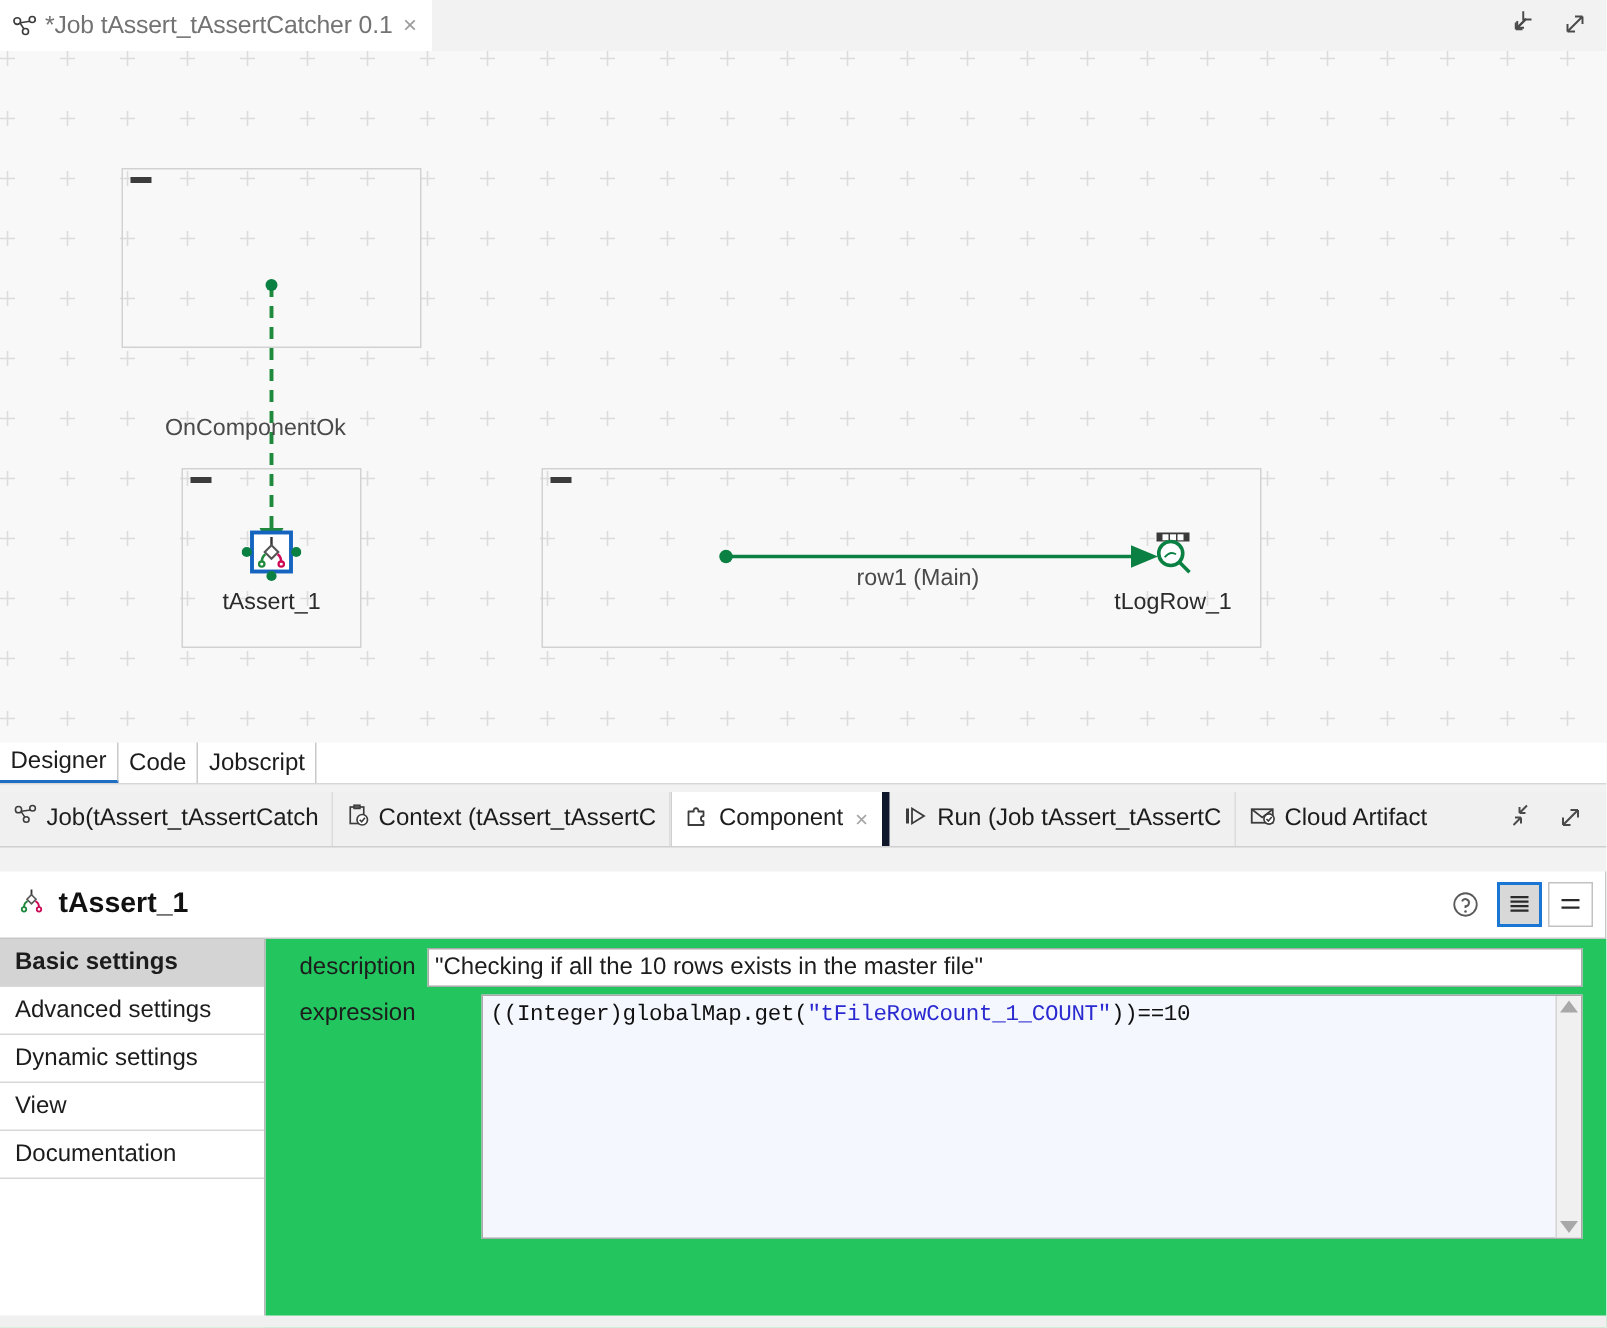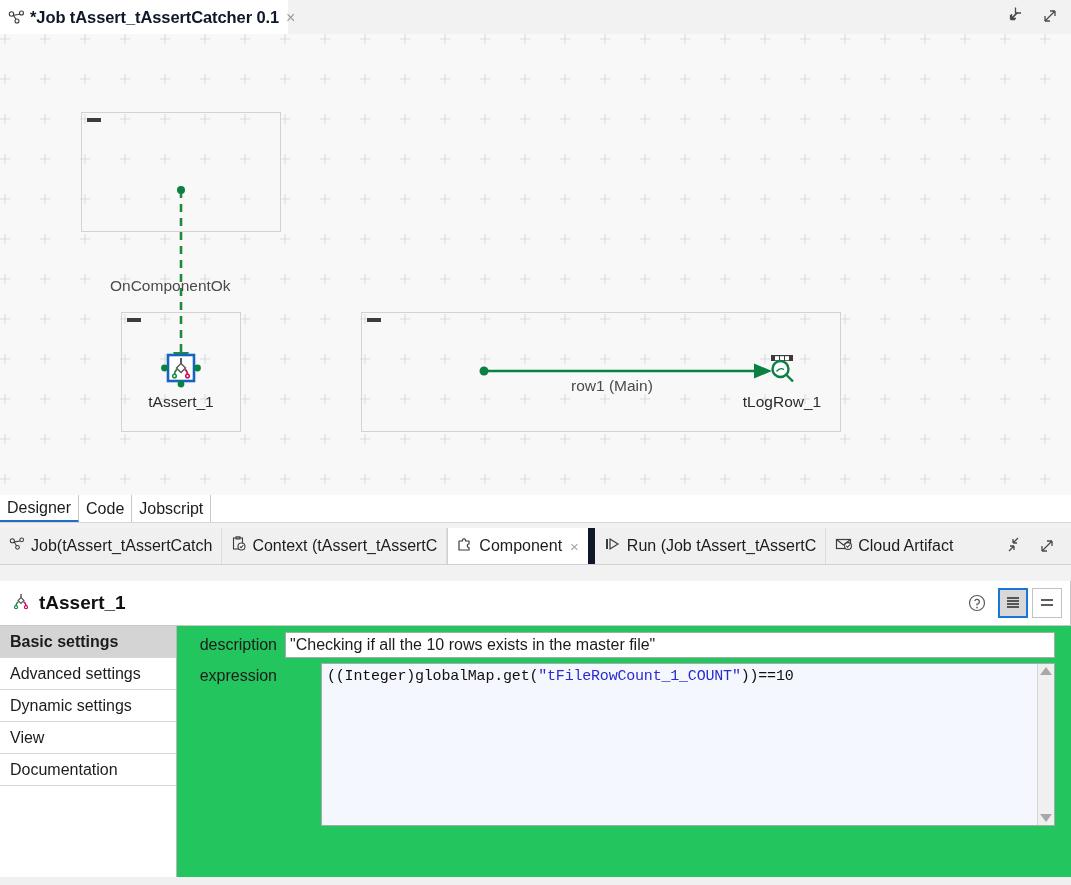--- a/index.html
+++ b/index.html
@@ -18,21 +18,21 @@
   .titlebar {
     position:absolute; left:0; top:0; width:1071px; height:34px;
     background:#f2f2f2;
   }
   .editor-tab {
     position:absolute; left:0; top:0; height:34px;
     background:#ffffff;
     display:flex; align-items:center; padding:0 8px 0 8px;
     border-top:1px solid #ffffff;
   }
-  .editor-tab .ttl { font-size:16.5px; color:#0f172a; white-space:nowrap; letter-spacing:-0.1px;font-weight:bold;}
+  .editor-tab .ttl { font-size:16.5px; color:#737373; white-space:nowrap; letter-spacing:-0.1px;}
   .tab-close {
     margin-left:7px; color:#9b9b9b; font-size:16px; line-height:1;
     cursor:pointer; font-family:"Liberation Sans",sans-serif;
   }
   .job-icon { width:18px; height:16px; margin-right:4px; flex:0 0 auto; }
   .win-ctrls {
     position:absolute; right:8px; top:3px; display:flex; gap:10px; align-items:center;
   }
   .win-ctrls .wc { width:26px; height:26px; cursor:pointer; }
 
@@ -75,21 +75,21 @@
   .view-tabs {
     position:absolute; left:0; top:528px; width:1071px; height:37px;
     background:#f0f0f0; border-bottom:1px solid #d0d0d0;
     display:flex; align-items:stretch;
   }
   .vtab {
     display:flex; align-items:center; gap:5px; padding:0 9px;
     font-size:16px; color:#1c1c1c; white-space:nowrap; cursor:pointer;
     border-right:1px solid #dcdcdc;
   }
-  .vtab.active { background:#ffffff; border-right:7px solid #0f172a; border-left:1px solid #d0d0d0;}
+  .vtab.active { background:#ffffff; border-right:5px solid #0f172a; border-left:1px solid #d0d0d0;}
   .vtab .vclose { color:#a5a5a5; font-size:15px; margin-left:3px; }
   .vt-icons { margin-left:auto; display:flex; gap:9px; align-items:center; padding-right:10px; }
 
   
   .comp-header {
     position:absolute; left:0; top:581px; width:1071px; height:45px;
     background:#ffffff; border-bottom:1px solid #c8c8c8;
     display:flex; align-items:center; padding-left:10px;
   }
   .comp-header .cname {

